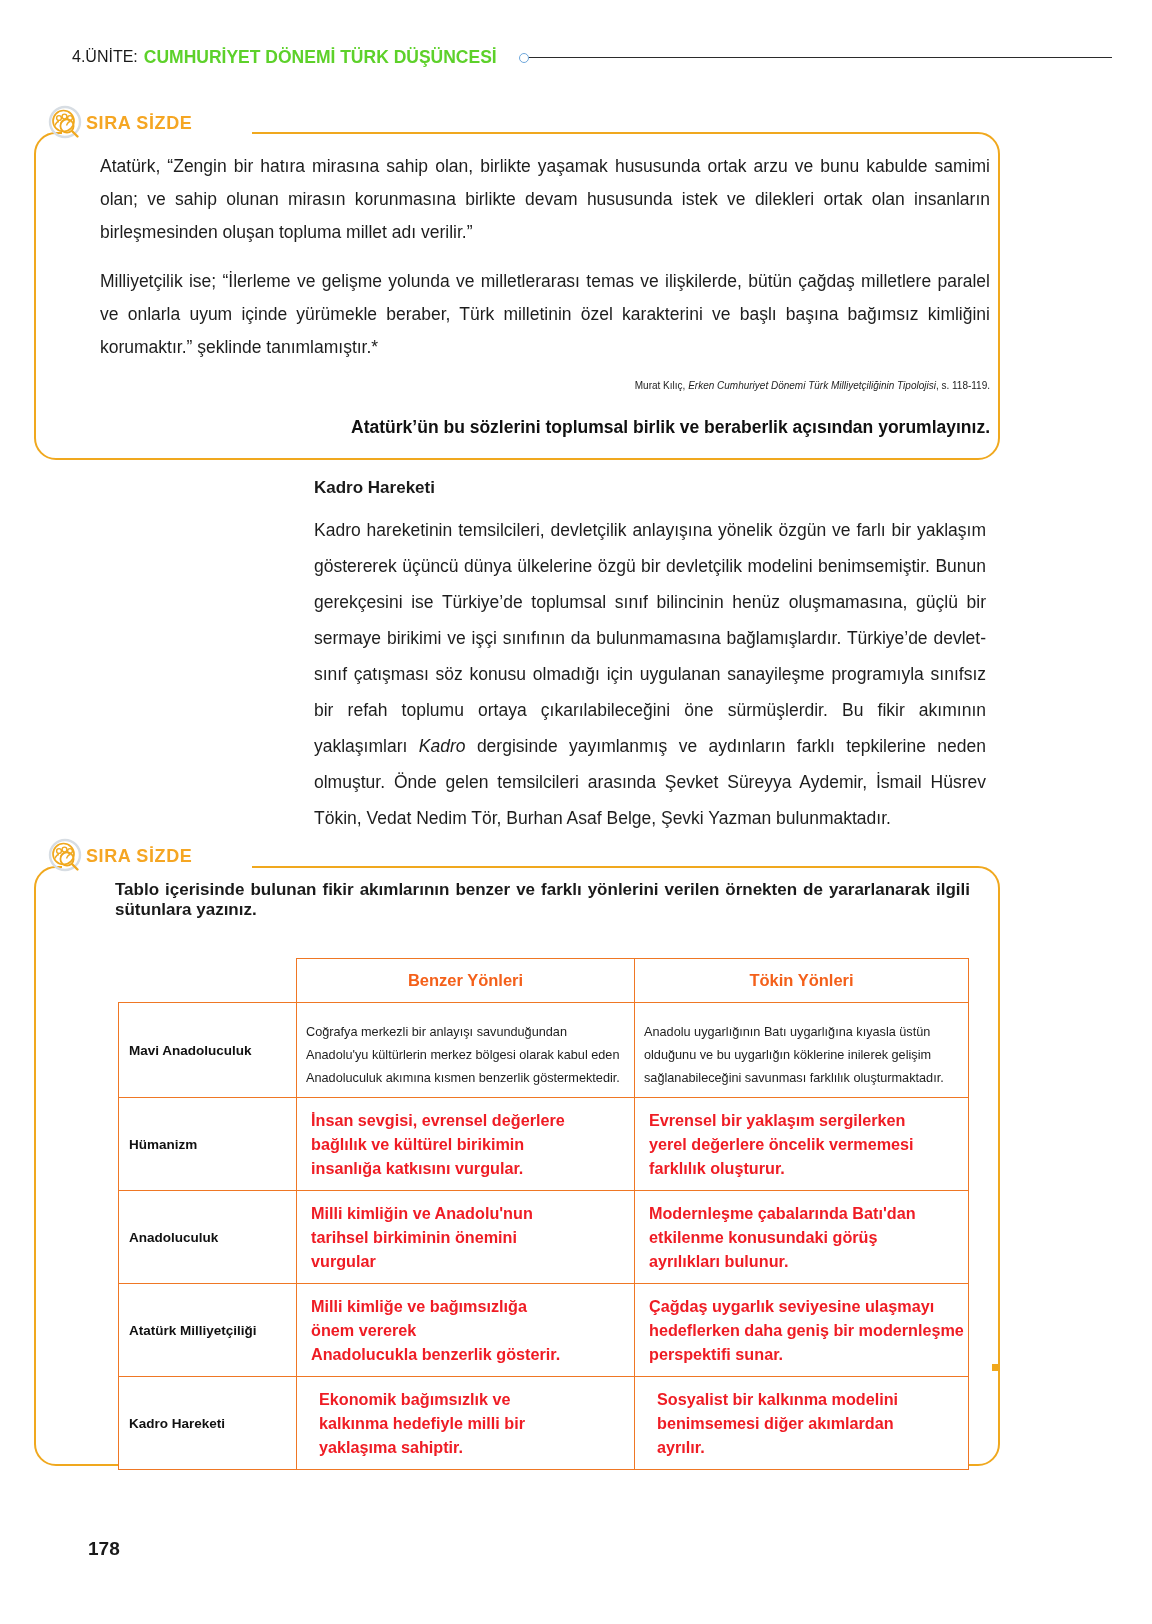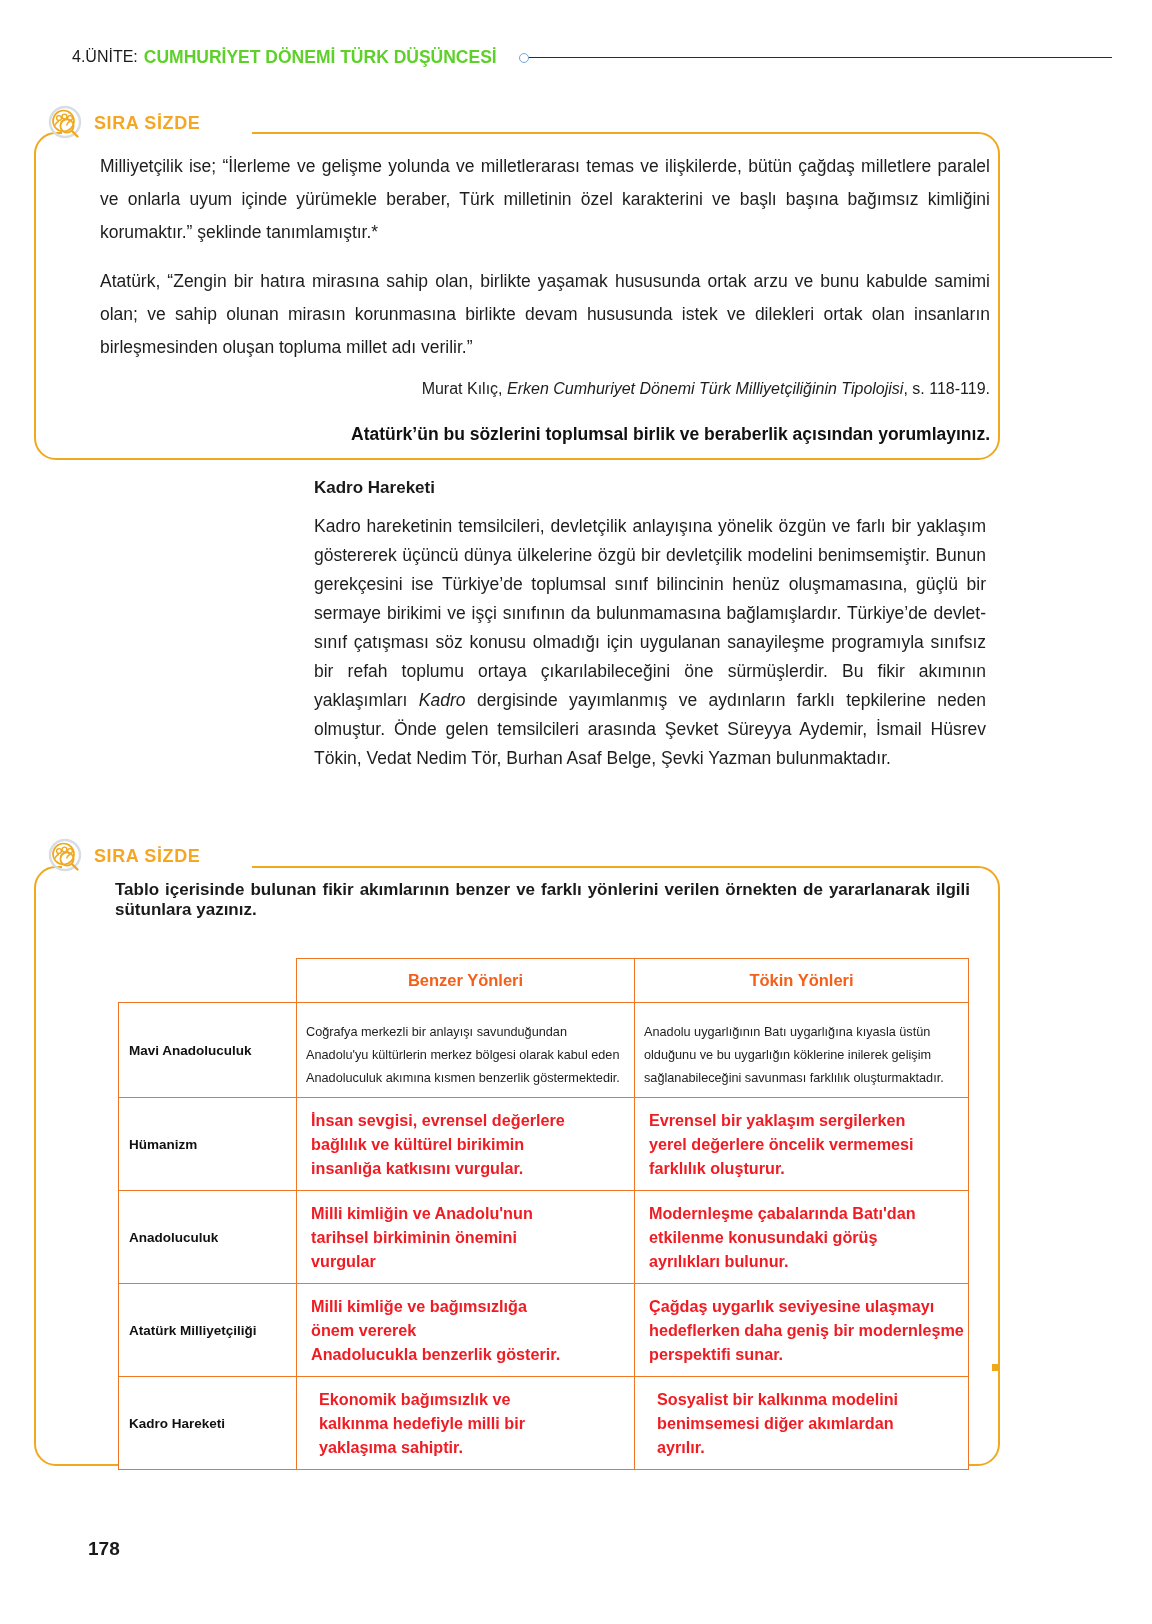--- a/index.html
+++ b/index.html
@@ -47,21 +47,20 @@
     border: 1.6px solid #6fa8dc;
     border-radius: 50%;
     background: #fff;
   }
 
   
   .sira-head {
     position: absolute;
     display: flex;
     align-items: center;
-    gap: 8px;
     z-index: 5;
   }
   .sira-icon {
     width: 40px;
     height: 40px;
     position: relative;
     flex: none;
   }
   .sira-label {
     font-size: 18px;
@@ -92,21 +91,21 @@
     z-index: 3;
   }
   .quote-p {
     font-size: 17.5px;
     line-height: 33px;
     color: #1d1d1d;
     text-align: justify;
     margin-bottom: 16px;
   }
   .source-line {
-    font-size: 16px;
+    font-size: 10px;
     text-align: right;
     color: #1d1d1d;
     margin-top: 4px;
   }
   .source-line i { font-style: italic; }
   .task-bold {
     margin-top: 26px;
     font-size: 17.5px;
     font-weight: bold;
     color: #111;
@@ -121,21 +120,21 @@
     width: 672px;
     z-index: 1;
   }
   .section-title {
     font-size: 17px;
     font-weight: bold;
     margin-bottom: 14px;
   }
   .section-body {
     font-size: 17.5px;
-    line-height: 29px;
+    line-height: 36px;
     text-align: justify;
     color: #1d1d1d;
   }
   .section-body i { font-style: italic; }
 
   
   .task2 {
     position: absolute;
     left: 115px;
     top: 880px;
@@ -252,22 +251,22 @@
       <circle cx="24" cy="15" r="2.4" fill="none" stroke="#f0a81e" stroke-width="1.4"></circle>
       <path d="M9 22.5c1.2-3 3-4 4-4M14.5 21c1.4-3.4 3.6-4.2 4-4.2M20.5 22.5c1.2-3 3-4 4-4" fill="none" stroke="#f0a81e" stroke-width="1.4"></path>
       <circle cx="21" cy="23" r="6.6" fill="none" stroke="#f0a81e" stroke-width="1.8"></circle>
       <line x1="26" y1="28" x2="31.5" y2="33.5" stroke="#f0a81e" stroke-width="2.4" stroke-linecap="round"></line>
     </svg>
   </span>
   <span class="sira-label">SIRA SİZDE</span>
 </div>
 
 <div class="quote-wrap">
+  <p class="quote-p">Atatürk, “Zengin bir hatıra mirasına sahip olan, birlikte yaşamak hususunda ortak arzu ve bunu kabulde samimi olan; ve sahip olunan mirasın korunmasına birlikte devam hususunda istek ve dilekleri ortak olan insanların birleşmesinden oluşan topluma millet adı verilir.”</p>
   <p class="quote-p">Milliyetçilik ise; “İlerleme ve gelişme yolunda ve milletlerarası temas ve ilişkilerde, bütün çağdaş milletlere paralel ve onlarla uyum içinde yürümekle beraber, Türk milletinin özel karakterini ve başlı başına bağımsız kimliğini korumaktır.” şeklinde tanımlamıştır.*</p>
-  <p class="quote-p">Atatürk, “Zengin bir hatıra mirasına sahip olan, birlikte yaşamak hususunda ortak arzu ve bunu kabulde samimi olan; ve sahip olunan mirasın korunmasına birlikte devam hususunda istek ve dilekleri ortak olan insanların birleşmesinden oluşan topluma millet adı verilir.”</p>
   <div class="source-line"><span>Murat Kılıç, </span><i>Erken Cumhuriyet Dönemi Türk Milliyetçiliğinin Tipolojisi</i><span>, s. 118-119.</span></div>
   <div class="task-bold">Atatürk’ün bu sözlerini toplumsal birlik ve beraberlik açısından yorumlayınız.</div>
 </div>
 
 <div class="section-wrap">
   <div class="section-title">Kadro Hareketi</div>
   <div class="section-body"><span>Kadro hareketinin temsilcileri, devletçilik anlayışına yönelik özgün ve farlı bir yaklaşım göstererek üçüncü dünya ülkelerine özgü bir devletçilik modelini benimsemiştir. Bunun gerekçesini ise Türkiye’de toplumsal sınıf bilincinin henüz oluşmamasına, güçlü bir sermaye birikimi ve işçi sınıfının da bulunmamasına bağlamışlardır. Türkiye’de devlet-sınıf çatışması söz konusu olmadığı için uygulanan sanayileşme programıyla sınıfsız bir refah toplumu ortaya çıkarılabileceğini öne sürmüşlerdir. Bu fikir akımının yaklaşımları </span><i>Kadro</i><span> dergisinde yayımlanmış ve aydınların farklı tepkilerine neden olmuştur. Önde gelen temsilcileri arasında Şevket Süreyya Aydemir, İsmail Hüsrev Tökin, Vedat Nedim Tör, Burhan Asaf Belge, Şevki Yazman bulunmaktadır.</span></div>
 </div>
 
 <div class="activity-box" style="left:34px; top:866px; width:966px; height:600px;"></div>

